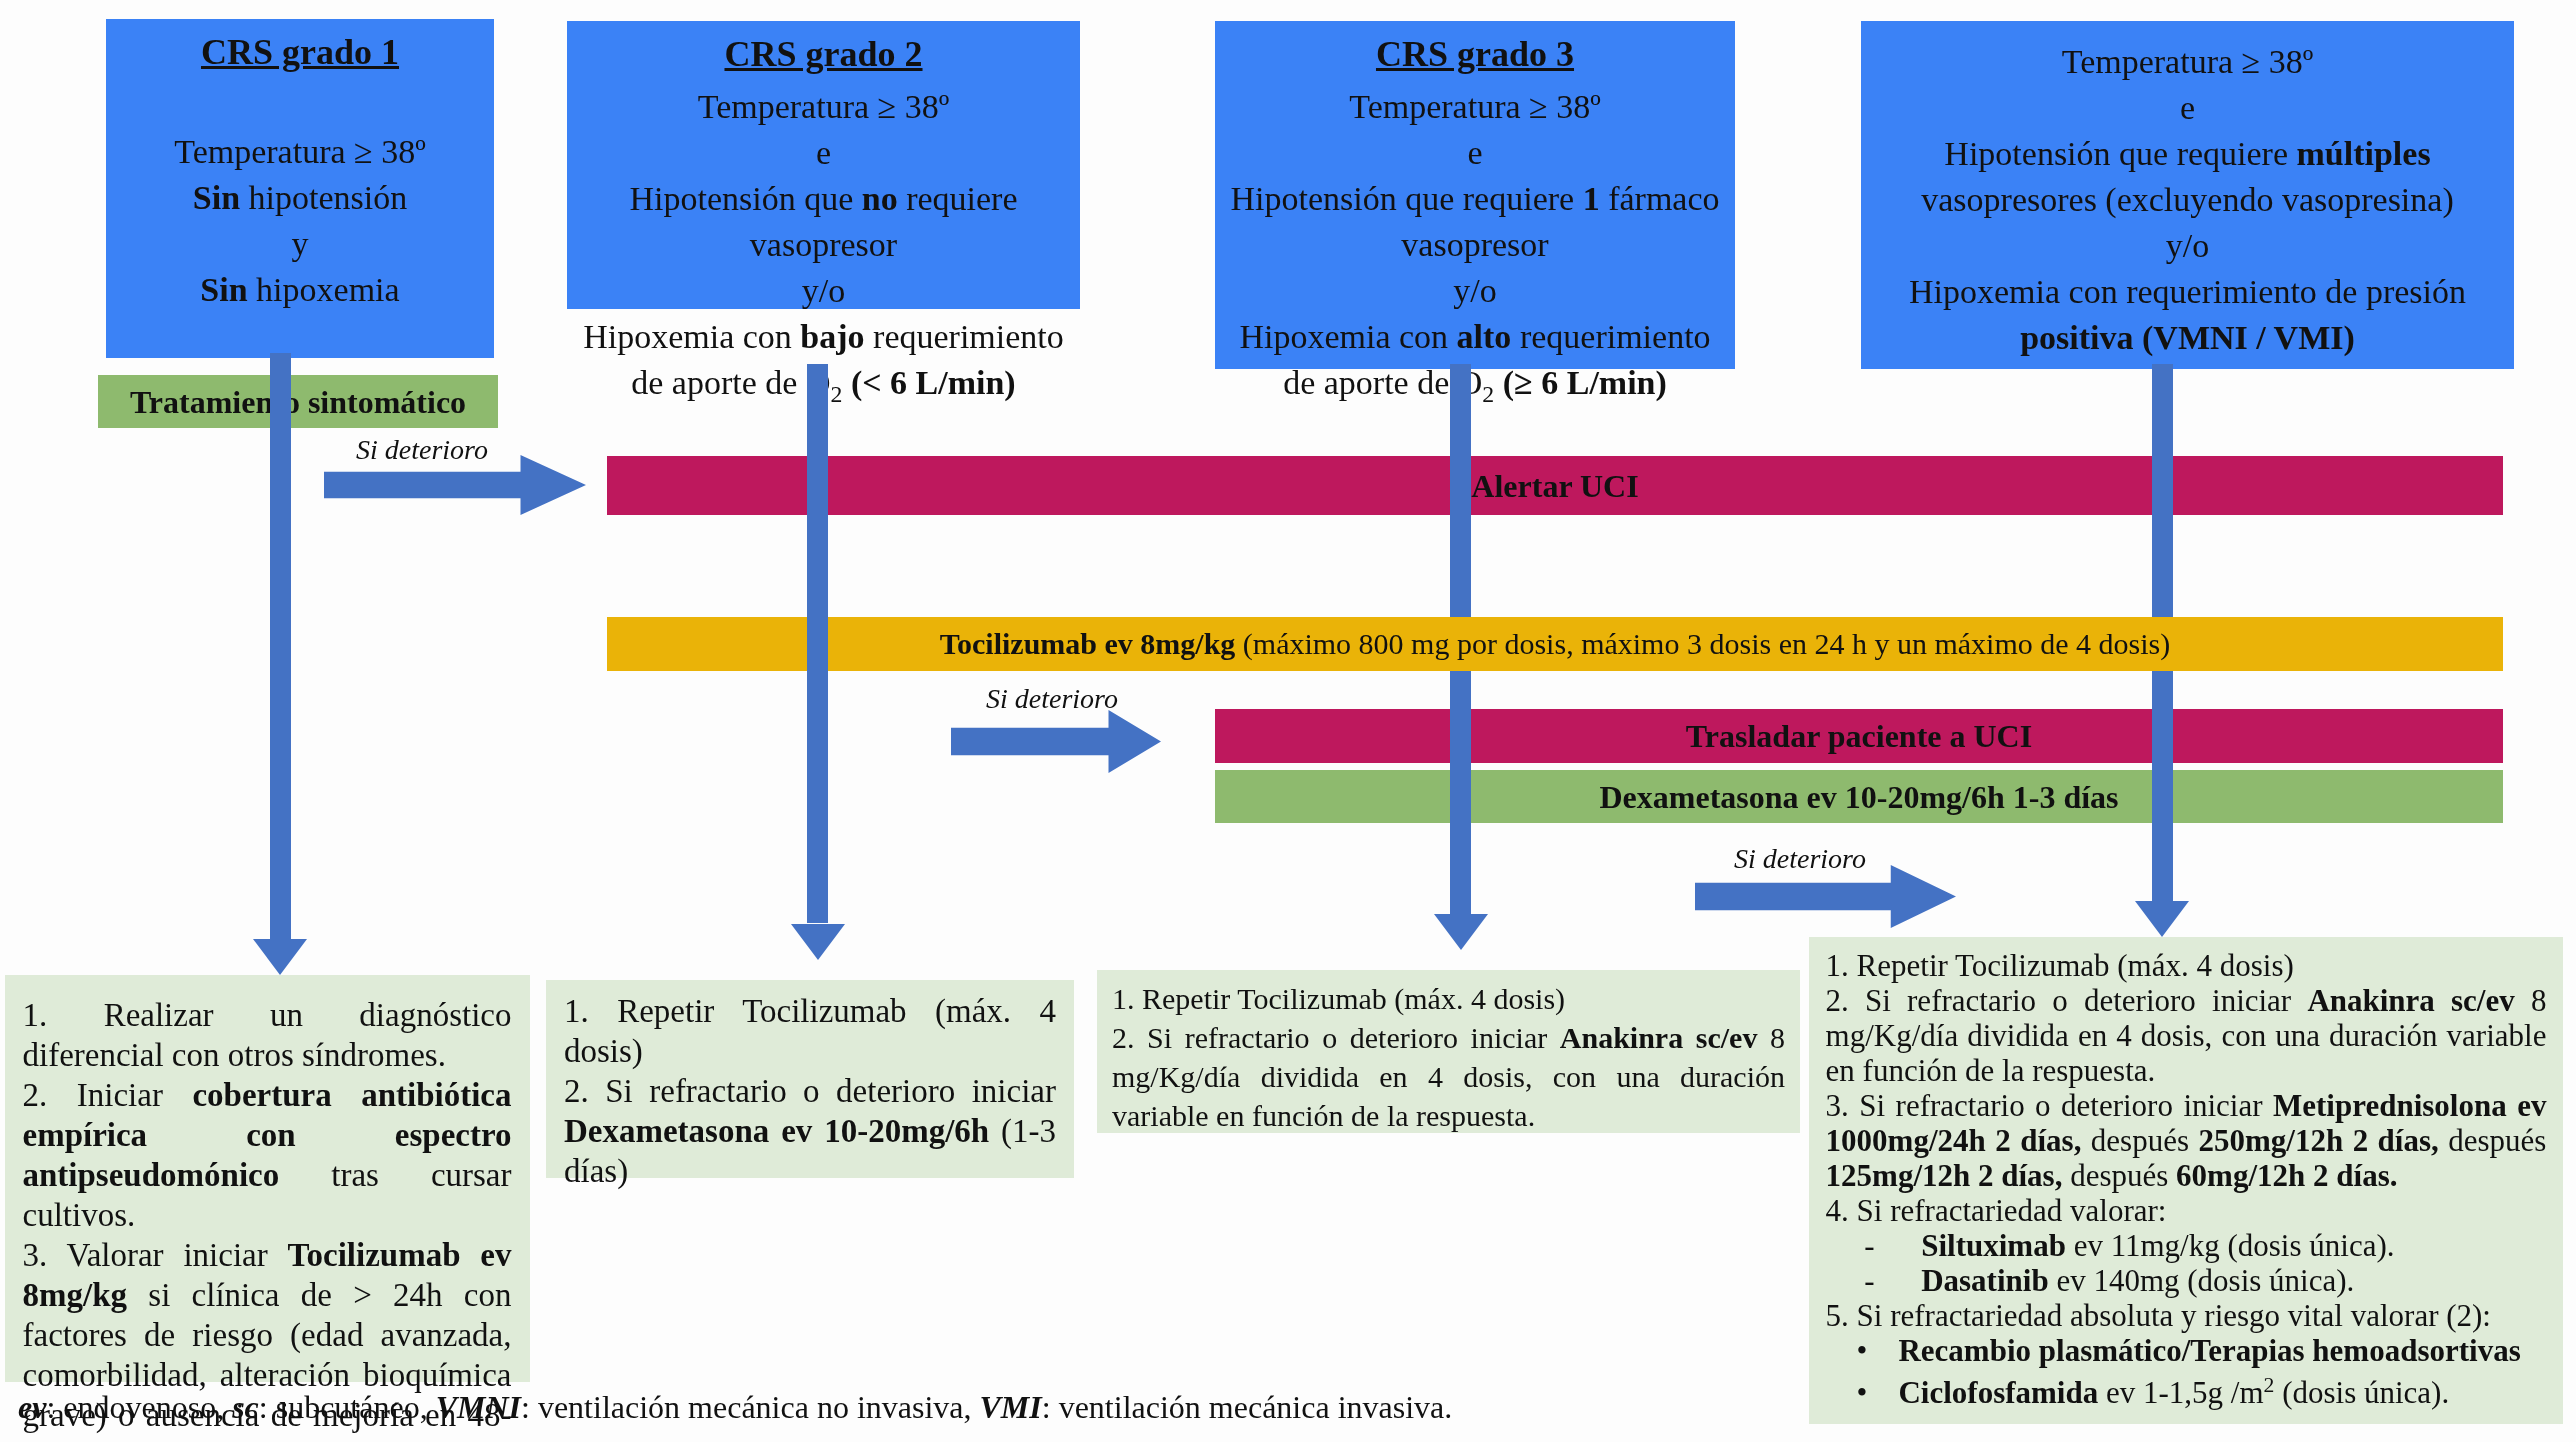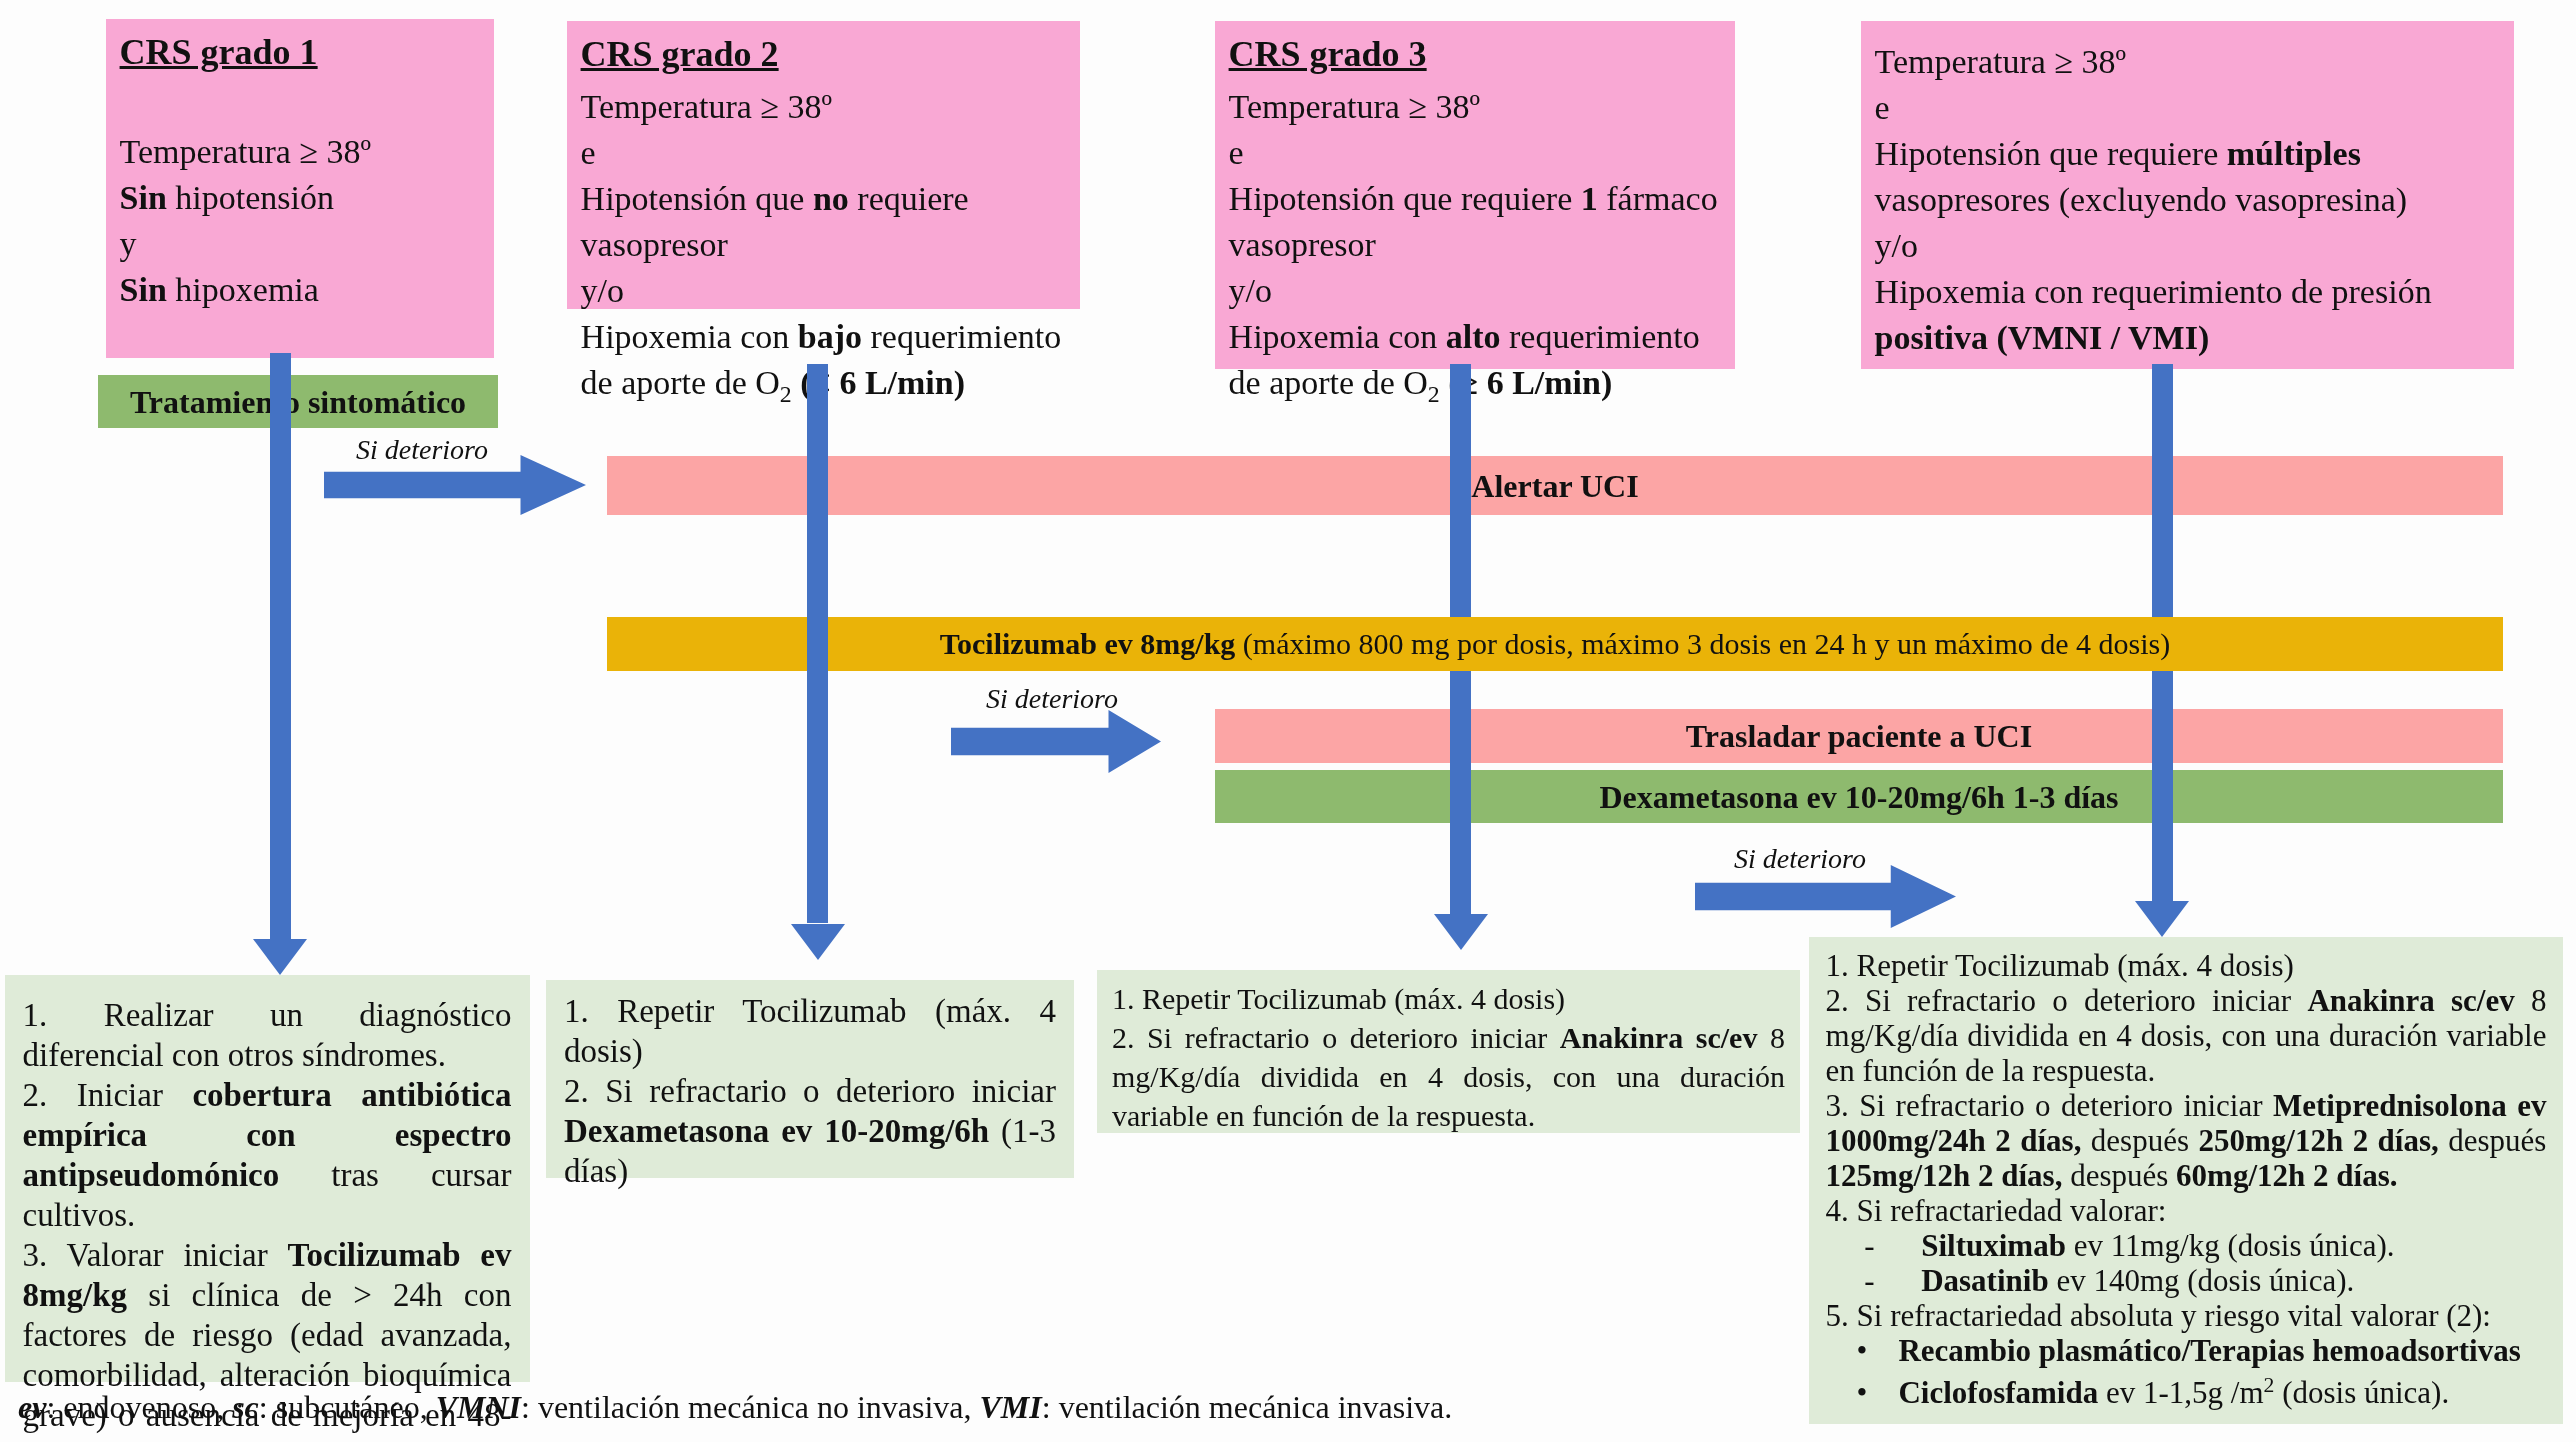--- a/index.html
+++ b/index.html
@@ -8,37 +8,38 @@
     width:2576px;height:1443px;
     background:#fdfdfd;
     font-family:"Liberation Serif","DejaVu Serif",serif;
     color:#111;
     overflow:hidden;
   }
   .abs{position:absolute;box-sizing:border-box;}
 
   
   .grade-box{
-    background:#f9a8d4;
+    background:#3b82f6;
+    text-align:center;
     padding:10.6px 13.6px;
     z-index:1;
   }
   .gb-title{font-size:36px;font-weight:bold;line-height:45px;}
   .gb-title .u{text-decoration:underline;}
   .gb-body{font-size:34px;line-height:46px;margin-top:7.5px;}
   .grade-box.first .gb-body{margin-top:54px;}
 
   
   .bar{
     display:flex;align-items:center;justify-content:center;
     font-size:32px;line-height:1;
     z-index:1;
   }
   .bar.green{background:#8eba6e;}
-  .bar.lblue{background:#fca5a5;}
+  .bar.lblue{background:#be185d;}
   .bar.red{background:#db5e5b;z-index:5;}
   .bar.toci{background:#eab308;z-index:3;font-size:30px;}
 
   
   .vline{background:#4472c4;width:21px;z-index:2;}
   .vhead{width:0;height:0;border-left:27px solid transparent;border-right:27px solid transparent;border-top:36px solid #4472c4;z-index:2;}
   .front{z-index:4;}
 
   
   .rarrow{

